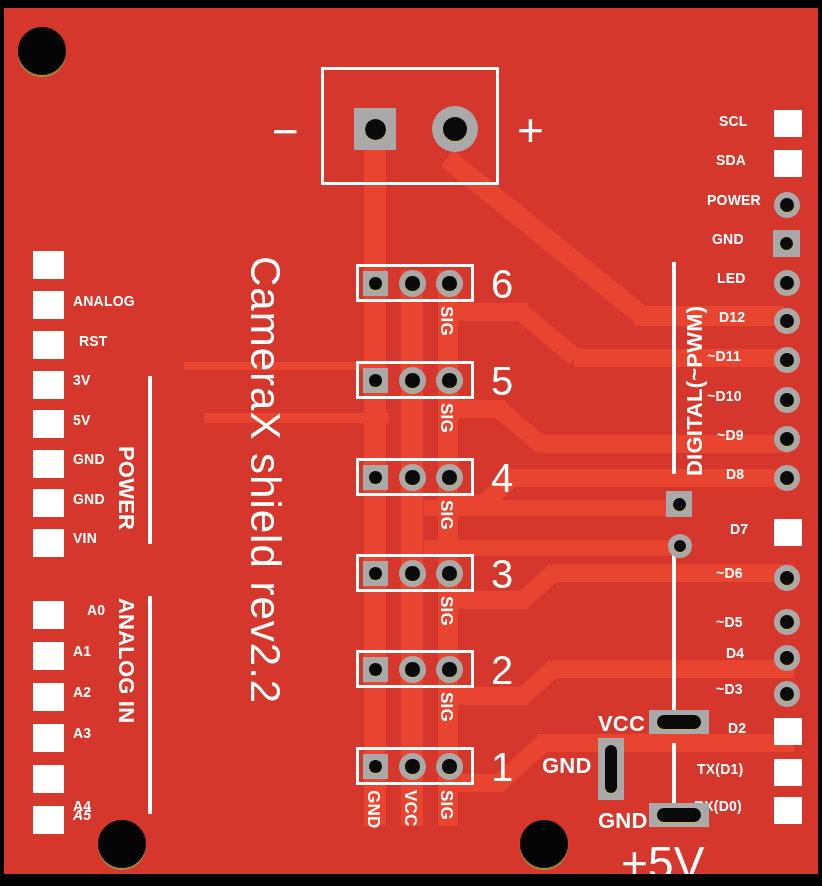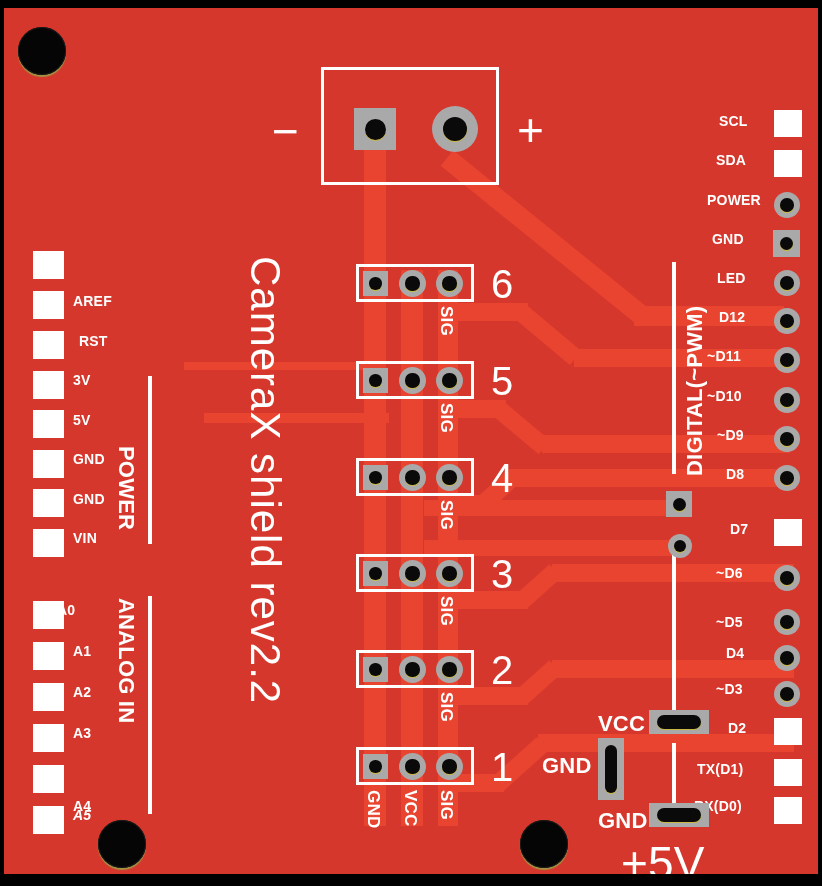--- a/index.html
+++ b/index.html
@@ -113,39 +113,39 @@
   <div>
     <div class="pad-sq" style="left:29px;top:243px;width:31px;height:28px;"></div>
     <div class="pad-sq" style="left:29px;top:283px;width:31px;height:28px;"></div>
     <div class="pad-sq" style="left:29px;top:323px;width:31px;height:28px;"></div>
     <div class="pad-sq" style="left:29px;top:363px;width:31px;height:28px;"></div>
     <div class="pad-sq" style="left:29px;top:402px;width:31px;height:28px;"></div>
     <div class="pad-sq" style="left:29px;top:442px;width:31px;height:28px;"></div>
     <div class="pad-sq" style="left:29px;top:481px;width:31px;height:28px;"></div>
     <div class="pad-sq" style="left:29px;top:521px;width:31px;height:28px;"></div>
 
-    <div class="silk t-pin" style="left:69px;top:285px;">AREF</div>
+    <div class="silk t-pin" style="left:69px;top:285px;">ANALOG</div>
     <div class="silk t-pin" style="left:75px;top:325px;">RST</div>
     <div class="silk t-pin" style="left:69px;top:364px;">3V</div>
     <div class="silk t-pin" style="left:69px;top:404px;">5V</div>
     <div class="silk t-pin" style="left:69px;top:443px;">GND</div>
     <div class="silk t-pin" style="left:69px;top:483px;">GND</div>
     <div class="silk t-pin" style="left:69px;top:522px;">VIN</div>
   </div>
   <div class="silk t-grp rot-cw" style="left:135px;top:438px;">POWER</div>
 
   <div>
     <div class="pad-sq" style="left:29px;top:593px;width:31px;height:28px;"></div>
     <div class="pad-sq" style="left:29px;top:634px;width:31px;height:28px;"></div>
     <div class="pad-sq" style="left:29px;top:675px;width:31px;height:28px;"></div>
     <div class="pad-sq" style="left:29px;top:716px;width:31px;height:28px;"></div>
     <div class="pad-sq" style="left:29px;top:757px;width:31px;height:28px;"></div>
     <div class="pad-sq" style="left:29px;top:798px;width:31px;height:28px;"></div>
 
-    <div class="silk t-pin" style="left:53px;top:594px;text-align:center;">A0</div>
+    <div class="silk t-pin" style="left:83px;top:594px;text-align:center;">A0</div>
     <div class="silk t-pin" style="left:69px;top:635px;">A1</div>
     <div class="silk t-pin" style="left:69px;top:676px;">A2</div>
     <div class="silk t-pin" style="left:69px;top:717px;">A3</div>
     <div class="silk t-pin" style="left:69px;top:790px;">A4</div>
     <div class="silk t-pin" style="left:69px;top:799px;font-style:italic;">A5</div>
   </div>
   <div class="silk t-grp rot-cw" style="left:135px;top:590px;">ANALOG IN</div>
 
   <div>
     <div class="hdr-box" style="left:352px;top:256px;width:118px;height:38px;"></div>

